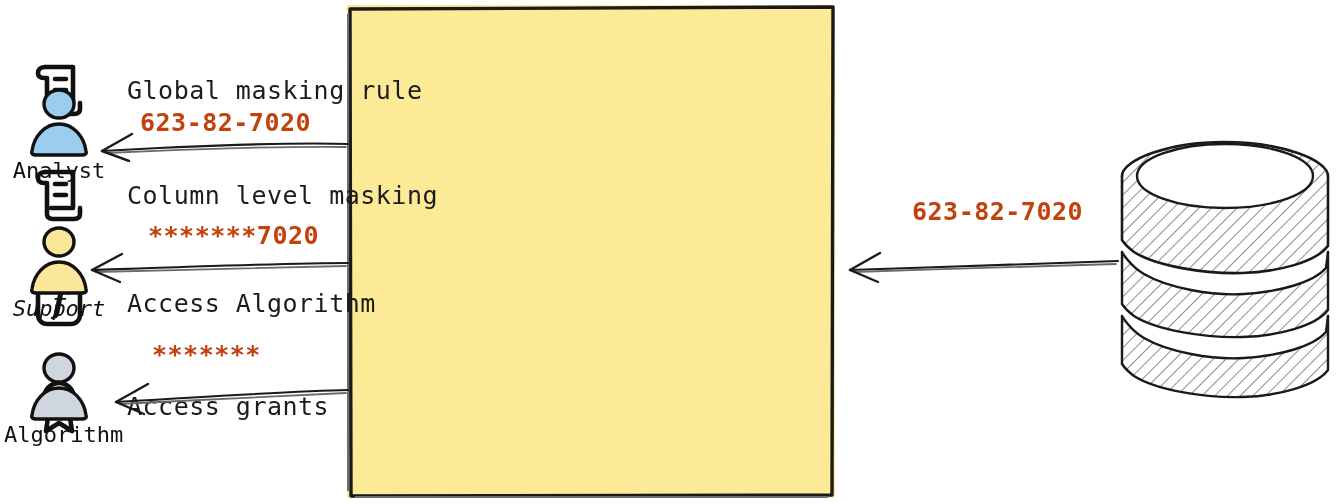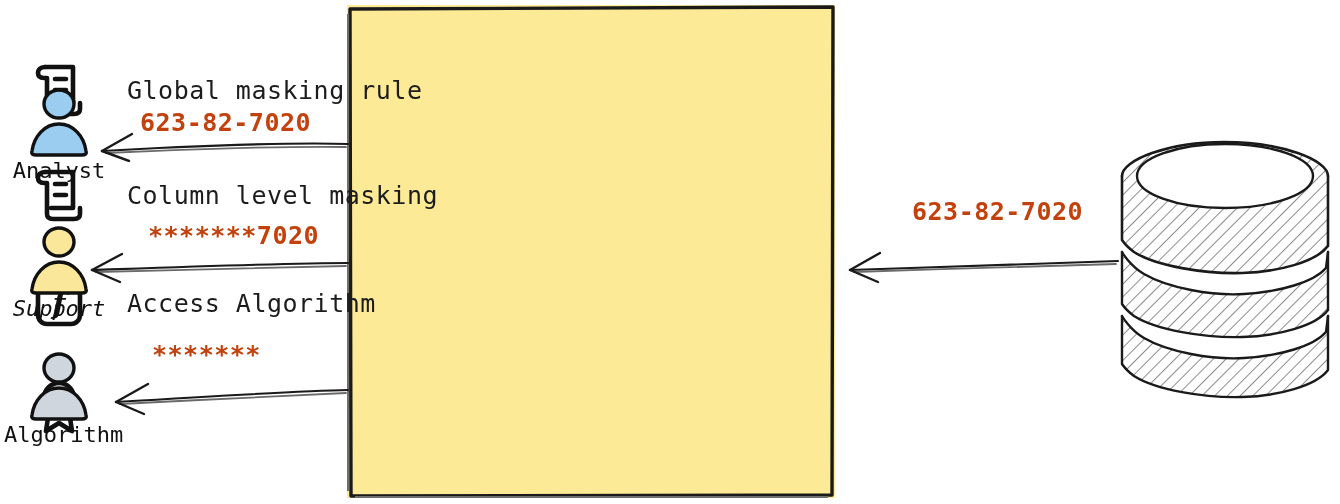--- a/index.html
+++ b/index.html
@@ -149,20 +149,21 @@
     <span class="policy-text">Access Algorithm</span>
   </div>
 
   <div class="policy-item" style="top:378px;">
     <svg class="policy-icon" viewBox="0 0 52 56">
       <g fill="none" stroke="#111111" stroke-width="4.6" stroke-linecap="round" stroke-linejoin="round">
         <circle cx="26" cy="20" r="15"></circle>
         <path d="M16,33 L13,53 L26,45 L39,53 L36,33"></path>
       </g>
     </svg>
+    <span class="policy-text">Access grants</span>
   </div>
 
   <div class="actor" style="left:4px; top:84px;">
     <svg class="actor-figure" viewBox="0 0 78 76">
       <path d="M39,40 C25,40 14,52 12,67 C11,70 13,71 16,71 L62,71 C65,71 67,70 66,67 C64,52 53,40 39,40 Z" fill="#9bcdf0" stroke="#111111" stroke-width="3.4" stroke-linejoin="round"></path>
       <ellipse cx="39" cy="20" rx="15" ry="14" fill="#9bcdf0" stroke="#111111" stroke-width="3.4"></ellipse>
     </svg>
     <div class="actor-label">Analyst</div>
   </div>
 

